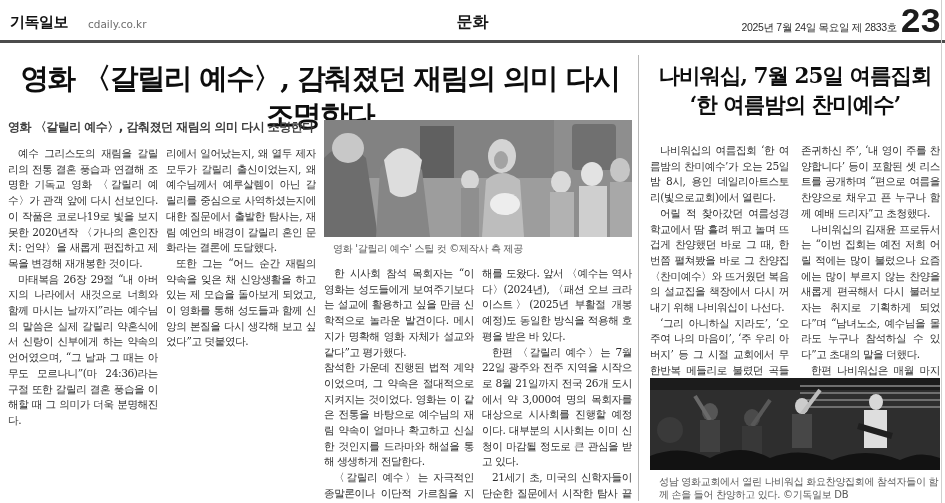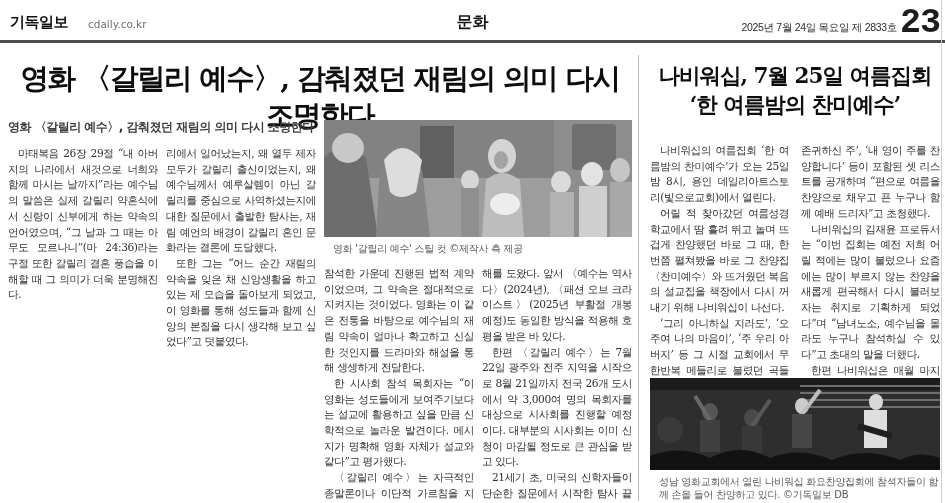--- a/index.html
+++ b/index.html
@@ -48,20 +48,21 @@
   <div class="section">문화</div>
   <div class="issuedate">2025년 7월 24일 목요일 제 2833호</div>
   <div class="pagenum">23</div>
   <div class="toprule"></div>
   <div class="edge-right"></div>
 
   <div class="headline-main">영화 〈갈릴리 예수〉, 감춰졌던 재림의 의미 다시 조명한다</div>
   <div class="kicker">영화 〈갈릴리 예수〉, 감춰졌던 재림의 의미 다시 조명한다</div>
 
   <div class="col" style="left:8px;top:146px;width:150px;height:356px;">
+      <p class="para ind">예수 그리스도의 재림을 갈릴리의 전통 결혼 풍습과 연결해 조명한 기독교 영화 〈갈릴리 예수〉가 관객 앞에 다시 선보인다. 이 작품은 코로나19로 빛을 보지 못한 2020년작 〈가나의 혼인잔치: 언약〉을 새롭게 편집하고 제목을 변경해 재개봉한 것이다.</p>
       <p class="para ind">마태복음 26장 29절 “내 아버지의 나라에서 새것으로 너희와 함께 마시는 날까지”라는 예수님의 말씀은 실제 갈릴리 약혼식에서 신랑이 신부에게 하는 약속의 언어였으며, “그 날과 그 때는 아무도 모르나니”(마 24:36)라는 구절 또한 갈릴리 결혼 풍습을 이해할 때 그 의미가 더욱 분명해진다.</p>
     </div>
   <div class="col" style="left:166px;top:146px;width:150px;height:356px;">
       <p class="para">리에서 일어났는지, 왜 열두 제자 모두가 갈릴리 출신이었는지, 왜 예수님께서 예루살렘이 아닌 갈릴리를 중심으로 사역하셨는지에 대한 질문에서 출발한 탐사는, 재림 예언의 배경이 갈릴리 혼인 문화라는 결론에 도달했다.</p>
       <p class="para ind">또한 그는 “어느 순간 재림의 약속을 잊은 채 신앙생활을 하고 있는 제 모습을 돌아보게 되었고, 이 영화를 통해 성도들과 함께 신앙의 본질을 다시 생각해 보고 싶었다”고 덧붙였다.</p>
     </div>
 
   <div class="photo-wrap" style="left:324px;top:120px;width:308px;">
     <svg width="308" height="117" viewBox="0 0 308 117" preserveAspectRatio="none">
       <rect width="308" height="117" fill="#9d9d9d"></rect>
@@ -83,22 +84,22 @@
       <rect x="226" y="72" width="24" height="45" fill="#b2b2b2"></rect>
       <ellipse cx="268" cy="54" rx="11" ry="12" fill="#e3e3e3"></ellipse>
       <rect x="255" y="66" width="28" height="51" fill="#cfcfcf"></rect>
       <ellipse cx="296" cy="50" rx="10" ry="12" fill="#c6c6c6"></ellipse>
       <rect x="286" y="62" width="22" height="55" fill="#a8a8a8"></rect>
     </svg>
     <div class="caption">영화 '갈릴리 예수' 스틸 컷 ©제작사 측 제공</div>
   </div>
 
   <div class="col" style="left:324px;top:266px;width:150px;height:236px;">
+      <p class="para ind">한 시사회 참석 목회자는 “이 영화는 성도들에게 보여주기보다는 설교에 활용하고 싶을 만큼 신학적으로 놀라운 발견이다. 메시지가 명확해 영화 자체가 설교와 같다”고 평가했다.</p>
       <p class="para">참석한 가운데 진행된 법적 계약이었으며, 그 약속은 절대적으로 지켜지는 것이었다. 영화는 이 같은 전통을 바탕으로 예수님의 재림 약속이 얼마나 확고하고 신실한 것인지를 드라마와 해설을 통해 생생하게 전달한다.</p>
-      <p class="para ind">한 시사회 참석 목회자는 “이 영화는 성도들에게 보여주기보다는 설교에 활용하고 싶을 만큼 신학적으로 놀라운 발견이다. 메시지가 명확해 영화 자체가 설교와 같다”고 평가했다.</p>
       <p class="para ind">〈갈릴리 예수〉는 자극적인 종말론이나 이단적 가르침을 지양하고, 성령 충만과 복음 전파라는 신앙의 본질을 강조한다. 배급사 길갈은 성도들이 이해하기 쉽게 번역한 자막과 개역개정 성경 본문을 충실히 반영하는 번역 방식으로 관객의 이</p>
     </div>
   <div class="col" style="left:482px;top:266px;width:150px;height:236px;">
       <p class="para">해를 도왔다. 앞서 〈예수는 역사다〉(2024년), 〈패션 오브 크라이스트〉(2025년 부활절 개봉 예정)도 동일한 방식을 적용해 호평을 받은 바 있다.</p>
       <p class="para ind">한편 〈갈릴리 예수〉는 7월 22일 광주와 전주 지역을 시작으로 8월 21일까지 전국 26개 도시에서 약 3,000여 명의 목회자를 대상으로 시사회를 진행할 예정이다. 대부분의 시사회는 이미 신청이 마감될 정도로 큰 관심을 받고 있다.</p>
       <p class="para ind">21세기 초, 미국의 신학자들이 단순한 질문에서 시작한 탐사 끝에 발견한 갈릴리 혼인 풍습과 예수님의 재림 사이의 놀라운 연결 고리. 〈갈릴리 예수〉는 그 진실을 드라마적 구성으로 풀어내며, 관객들에게 신앙의 본질을 돌아보게 하는 계기를 제공하고 있다.</p>
     </div>
 
   <div class="divider"></div>
 

